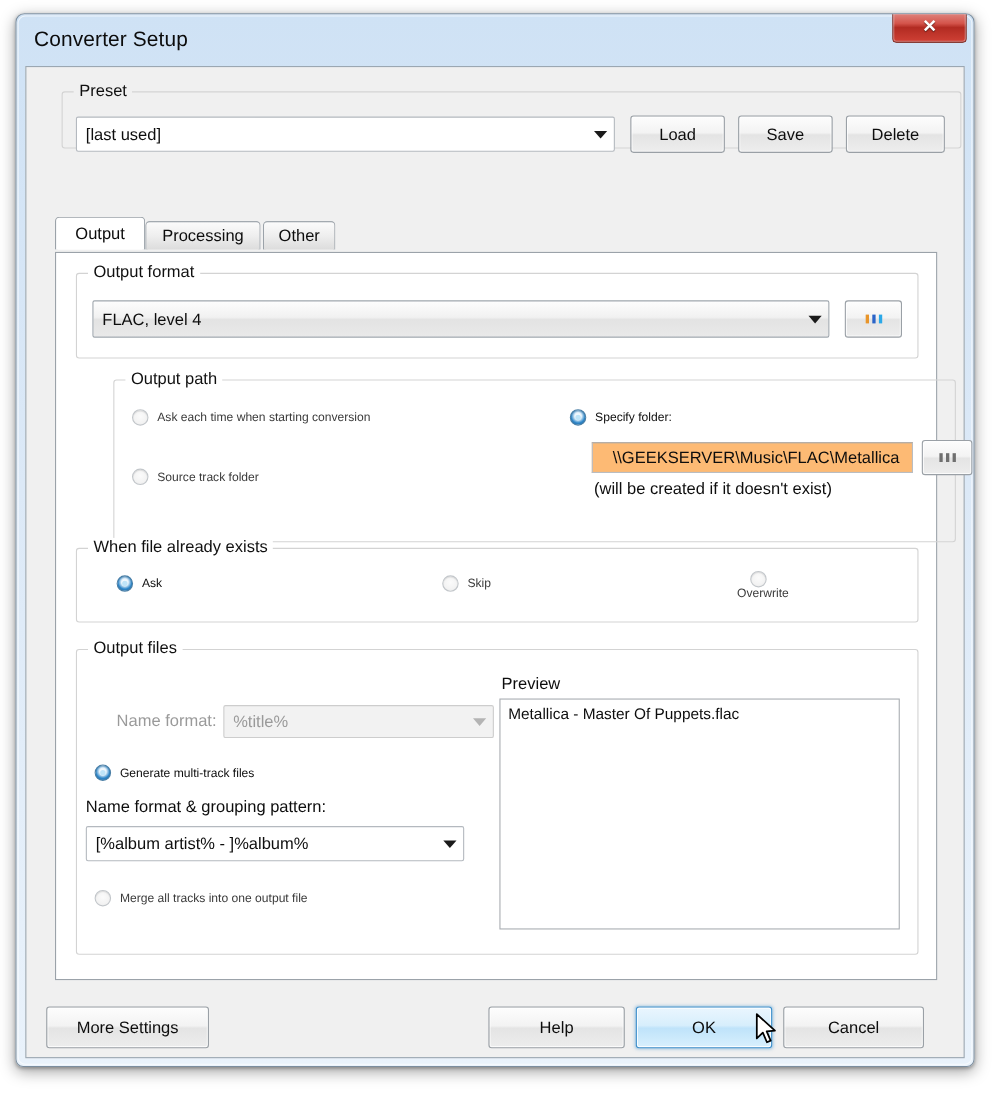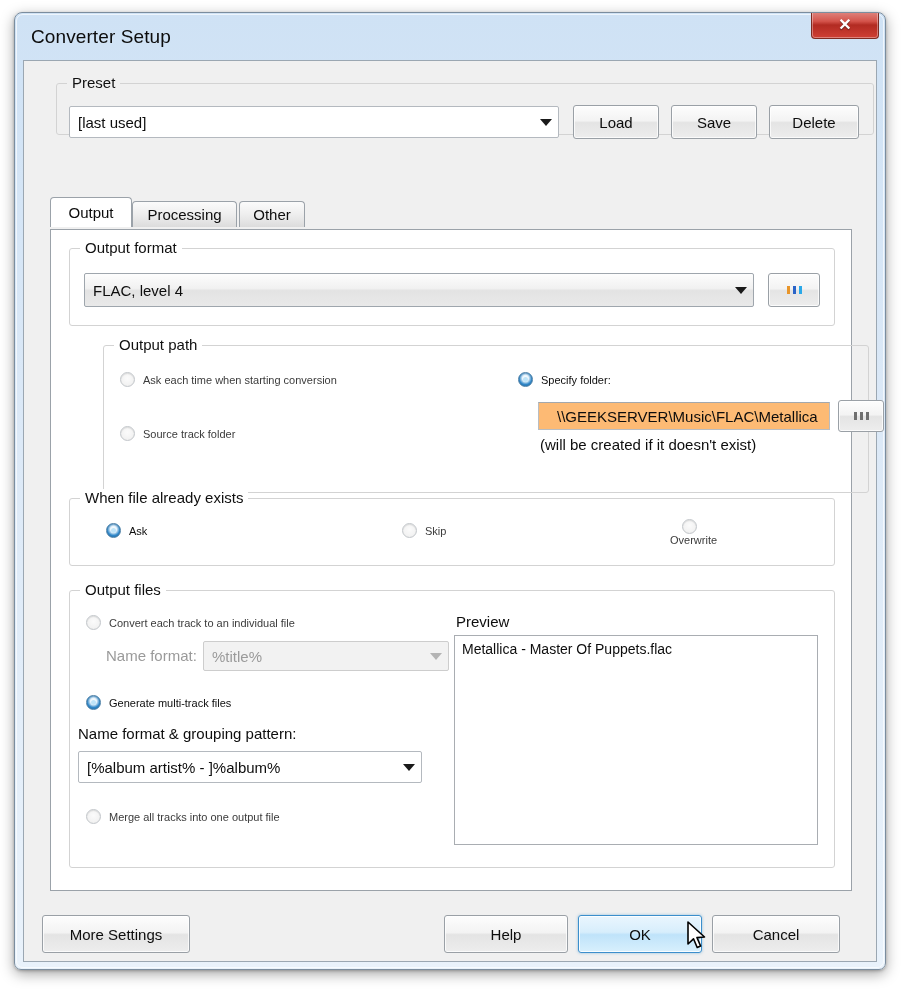--- a/index.html
+++ b/index.html
@@ -444,24 +444,20 @@
           </div>
           <div class="radio-row" style="left:600px; top:20px;flex-direction:column;">
             <span class="radio disabled"></span>
             <span class="radio-label dim">Overwrite</span>
           </div>
         </div>
 
         <div class="group" style="left:18px; top:360px; width:766px; height:278px;">
           <div class="group-title">Output files</div>
 
-          <div class="radio-row" style="left:16px; top:24px;">
-            <span class="radio disabled"></span>
-            <span class="radio-label dim">Convert each track to an individual file</span>
-          </div>
 
           <div class="static-note disabled" style="left:36px; top:56px;">Name format:</div>
 
           <div class="combo disabled" style="left:133px; top:50px; width:246px; height:30px;">
             <div class="combo-value">%title%</div>
             <div class="arrow">
                 <span class="arrow-glyph"></span>
               </div>
           </div>
 

